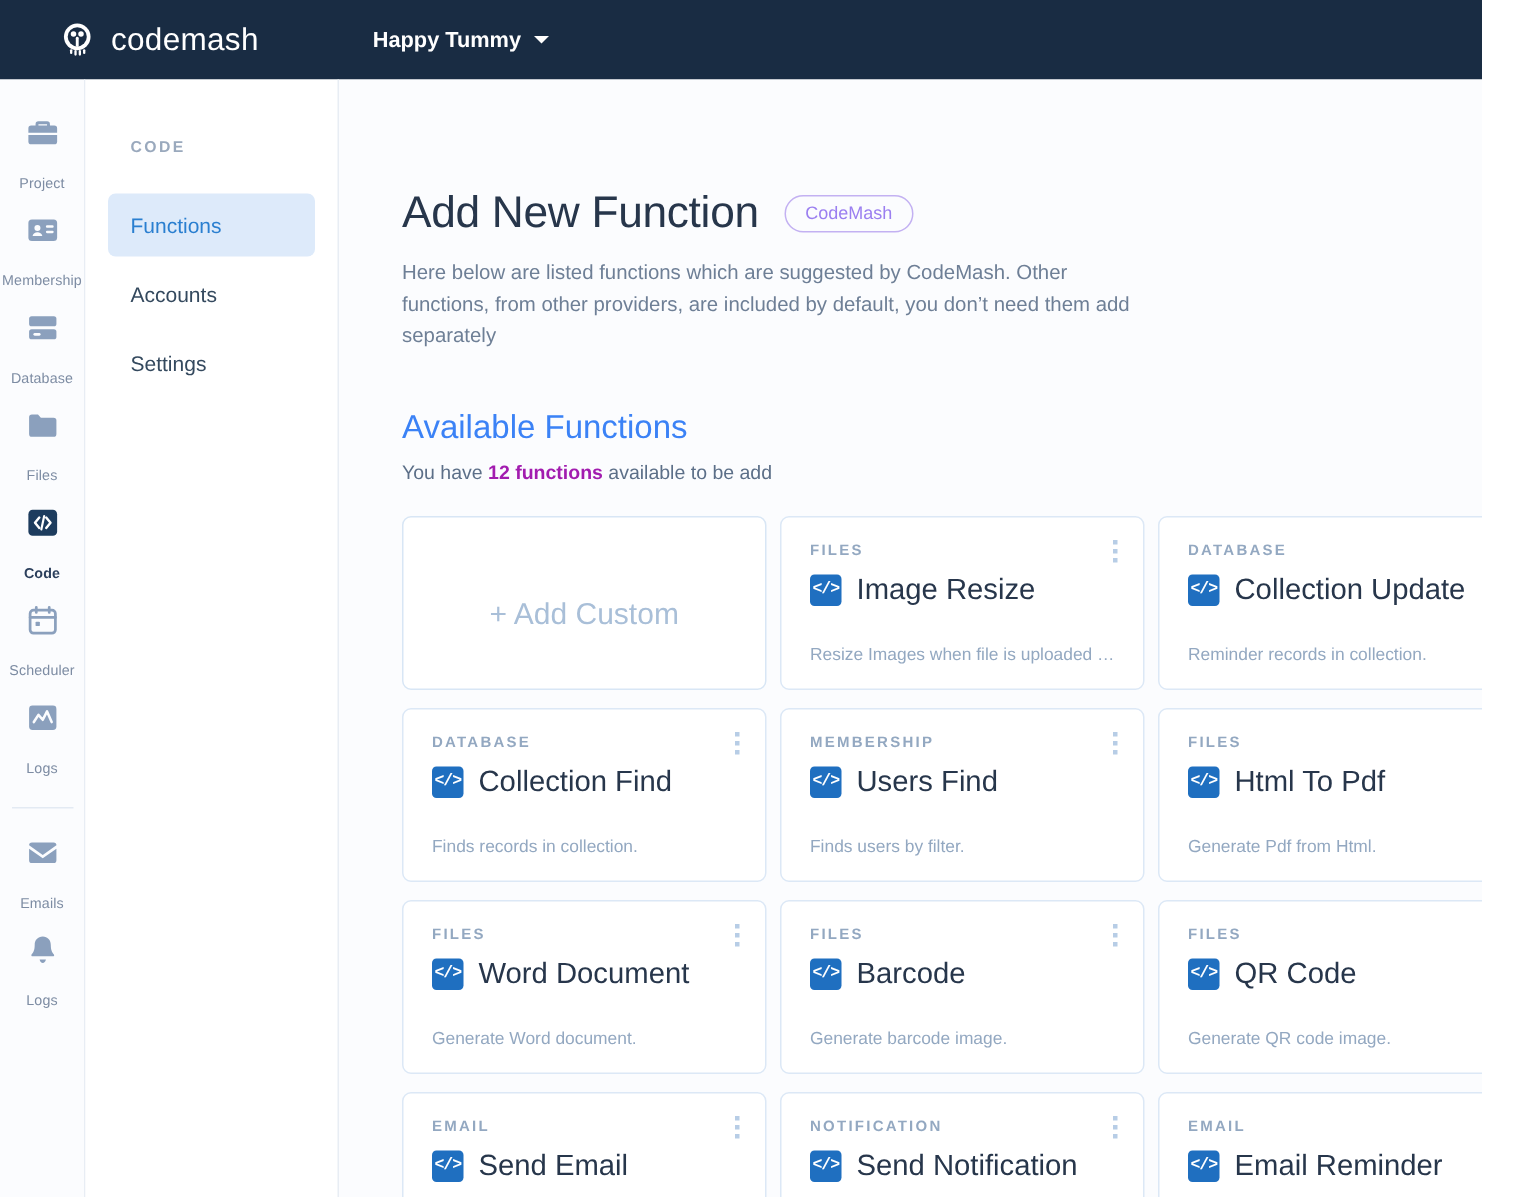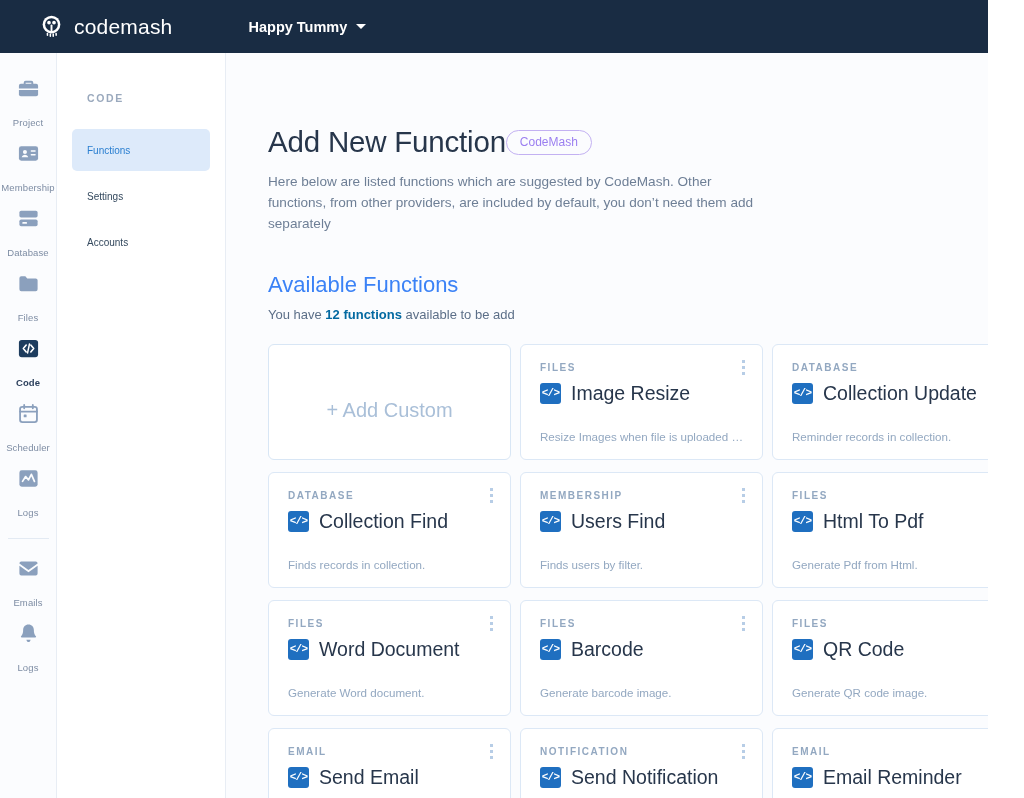--- a/index.html
+++ b/index.html
@@ -74,55 +74,55 @@
     border-right: 1px solid #e8edf4;
     padding: 39px 15px 0 15px;
   }
   .subnav-title {
     font-size: 10.5px; font-weight: 700; letter-spacing: 1.6px;
     color: #9aa9bd; padding-left: 15px; margin-bottom: 25px;
   }
   .subnav-item {
     height: 42px; display: flex; align-items: center;
     padding-left: 15px; border-radius: 5px;
-    font-size: 10px; color: #34495e; cursor: pointer;
+    font-size: 14px; color: #34495e; cursor: pointer;
     margin-bottom: 4px;
   }
   .subnav-item.active {
     background: #ddeafa; color: #2a7fd0; font-weight: 400;
   }
 
   
   .main {
     flex: 1 1 auto; background: #fbfcfe;
     padding: 72px 0 0 42px;
     overflow: hidden;
   }
-  .page-head { display: flex; align-items: center; }
+  .page-head { display: flex; align-items: center; gap: 17px; }
   .page-title {
     font-size: 29.5px; font-weight: 400; color: #27364b; letter-spacing: -.2px;
   }
   .badge {
     border: 1px solid #c3b1f2; border-radius: 14px;
     color: #9b7ff0; font-size: 12px;
     padding: 4px 13px 5px; white-space: nowrap;
   }
   .page-sub {
     margin-top: 13px;
     font-size: 13.6px; color: #6e7f96; line-height: 1.54;
     max-width: 500px;
   }
   .section-title {
     margin-top: 37px;
     font-size: 22px; font-weight: 400; color: #3b82f6;
   }
   .section-sub {
     margin-top: 9px; font-size: 13px; color: #5c6f88;
   }
-  .section-sub b { font-weight: 700; color: #0369a1; }
+  .section-sub b { font-weight: 700; color: #a21caf; }
 
   
   .grid {
     margin-top: 22px;
     display: grid;
     grid-template-columns: repeat(3, 243px);
     gap: 12px 9px;
   }
   .card {
     height: 116px;
@@ -300,24 +300,24 @@
         <span class="rail-label">Logs</span>
       </div>
     </nav>
 
     <nav class="subnav">
       <div class="subnav-title">CODE</div>
       <div class="subnav-item active">
         <span>Functions</span>
       </div>
       <div class="subnav-item">
+        <span>Accounts</span>
+      </div>
+      <div class="subnav-item">
         <span>Settings</span>
-      </div>
-      <div class="subnav-item">
-        <span>Accounts</span>
       </div>
     </nav>
 
     <main class="main">
       <div class="page-head">
         <h1 class="page-title">Add New Function</h1>
         <span class="badge">CodeMash</span>
       </div>
       <p class="page-sub">Here below are listed functions which are suggested by CodeMash. Other functions, from other providers, are included by default, you don’t need them add separately</p>
 

